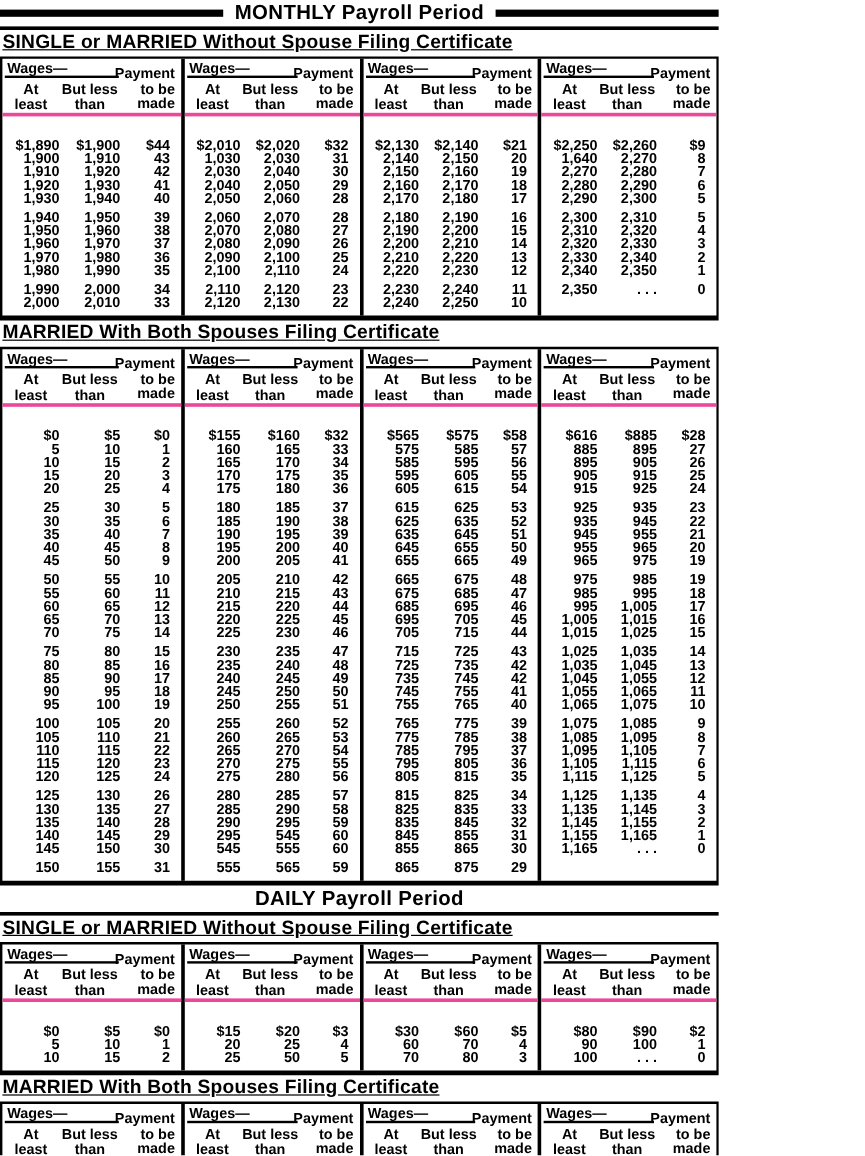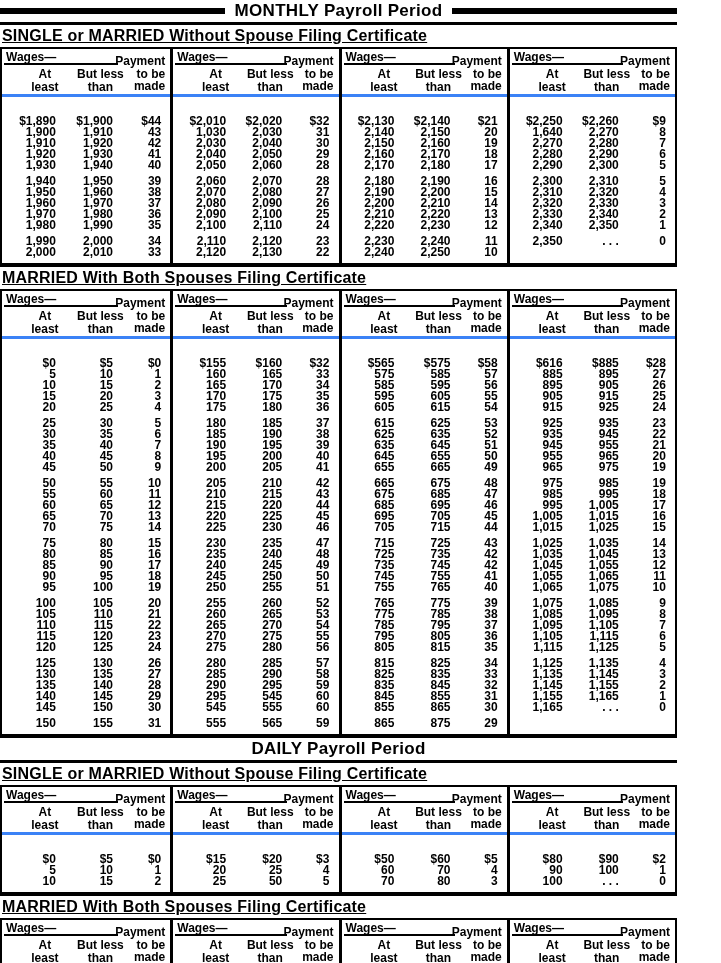--- a/index.html
+++ b/index.html
@@ -1,35 +1,35 @@
 <!DOCTYPE html>
 <html><head>
 <meta charset="utf-8">
 <style>
   html,body{margin:0;padding:0;background:#fff;}
   .page{
-    width:677px;height:963px;box-sizing:border-box;overflow:hidden;
+    width:599px;height:963px;box-sizing:border-box;overflow:hidden;
     font-family:"Liberation Sans",sans-serif;font-weight:700;color:#000;background:#fff;
   }
   
   .band{display:flex;align-items:center;height:25px;border-bottom:3px solid #000;box-sizing:border-box;}
   .band .bar{flex:1;height:6px;background:#000;}
   .band-title{font-size:17px;line-height:18px;letter-spacing:.3px;padding:0 10px;white-space:nowrap;}
   .band2{justify-content:center;}
   
   .sh{font-size:16px;line-height:16px;margin:0;padding:3px 2px 3px;letter-spacing:.2px;text-decoration:underline;}
   
   .tgrid{display:grid;grid-template-columns:1fr 1fr 1fr 1fr;border:2px solid #000;border-bottom-width:4px;}
   .group{border-left:3px solid #000;min-width:0;}
   .group:first-child{border-left:0;}
-  .ghead{position:relative;height:45px;border-bottom:3px solid #3b82f6;font-size:12px;}
+  .ghead{position:relative;height:45px;border-bottom:3px solid #ec4899;font-size:12px;}
   .h-wages{position:absolute;top:1px;left:4px;}
   .h-rule{position:absolute;top:14px;left:2px;right:52px;height:2px;background:#000;}
   .h-pay{position:absolute;top:6px;right:5px;text-align:right;line-height:12.5px;margin-left:12px;}
-  .h-sub{position:absolute;top:19px;left:16px;width:66%;display:grid;grid-template-columns:48.5% 51.5%;text-align:center;line-height:12.5px;}
+  .h-sub{position:absolute;top:19px;left:0;width:66%;display:grid;grid-template-columns:48.5% 51.5%;text-align:center;line-height:12.5px;}
   .gbody{padding:3px 0 5px;}
   .block{margin-top:5px;}
   .block:first-child{margin-top:16px;}
   .brow{display:grid;grid-template-columns:32% 34% 34%;font-size:12px;line-height:11px;}
   .brow .c{text-align:right;white-space:nowrap;}
   .brow .c3{padding-right:9px;box-sizing:border-box;}
   .tgrid.last .gbody{padding-bottom:8px;}
 </style>
 </head>
 <body>
@@ -1264,21 +1264,21 @@
             </div>
             <div>
               <div>But less</div>
               <div>than</div>
             </div>
           </div>
         </div>
         <div class="gbody">
           <div class="block">
             <div class="brow">
-              <span class="c c1">$50</span>
+              <span class="c c1">$30</span>
               <span class="c c2">$60</span>
               <span class="c c3">$5</span>
             </div>
             <div class="brow">
               <span class="c c1">60</span>
               <span class="c c2">70</span>
               <span class="c c3">4</span>
             </div>
             <div class="brow">
               <span class="c c1">70</span>

